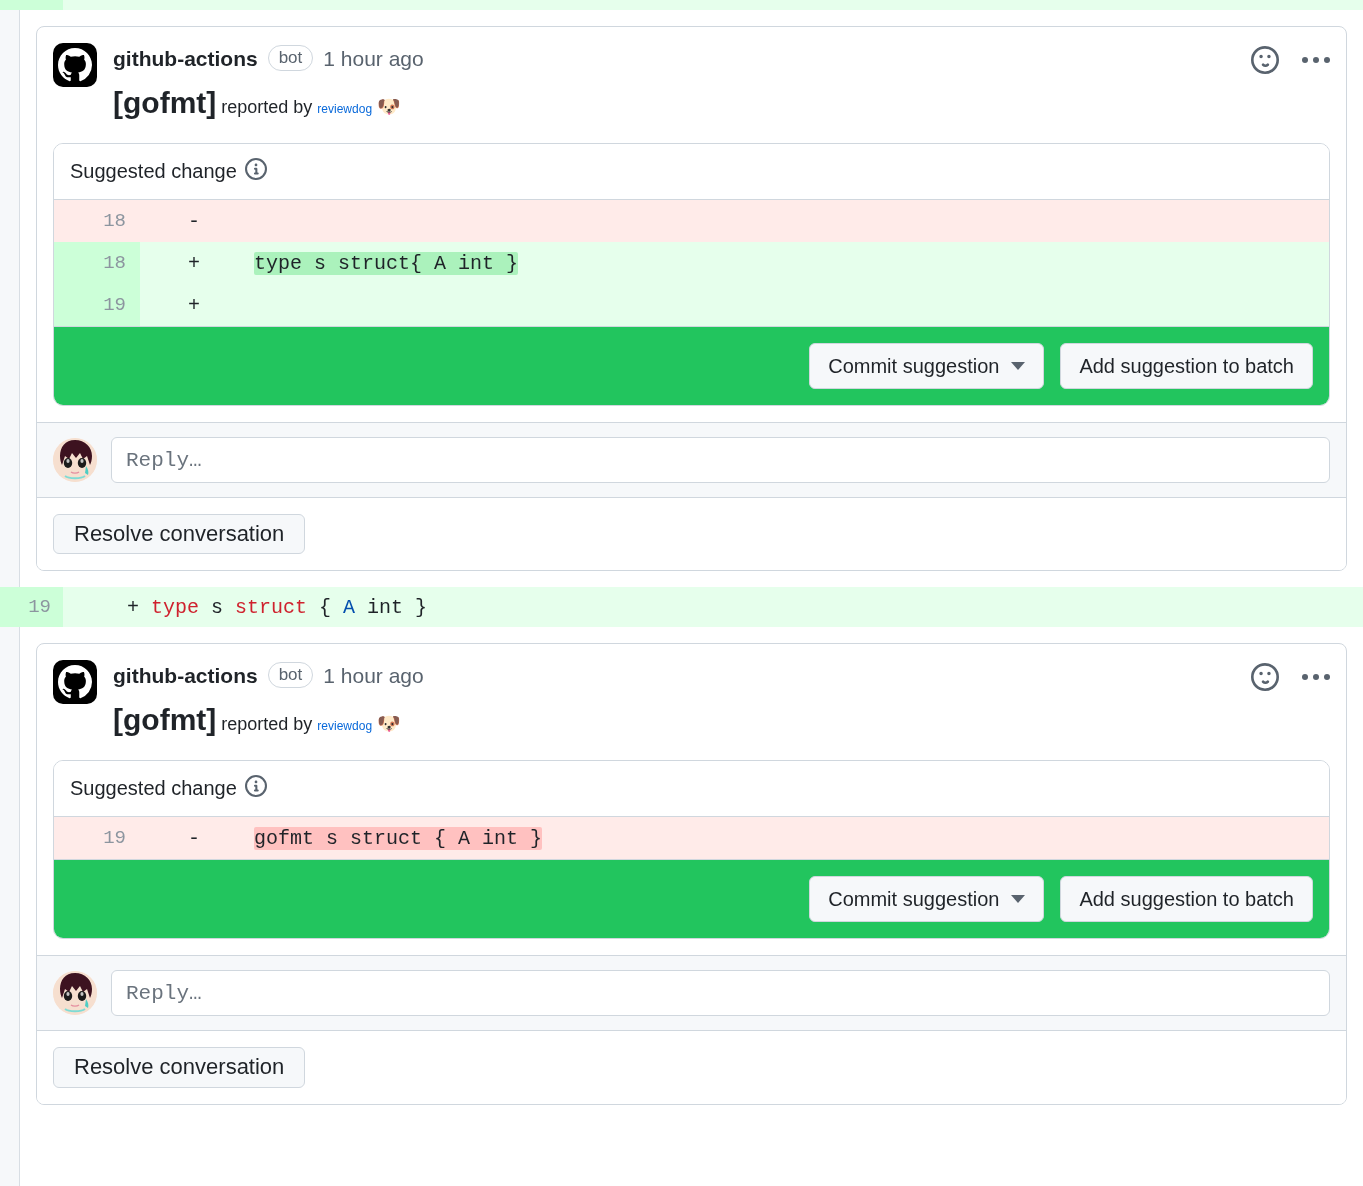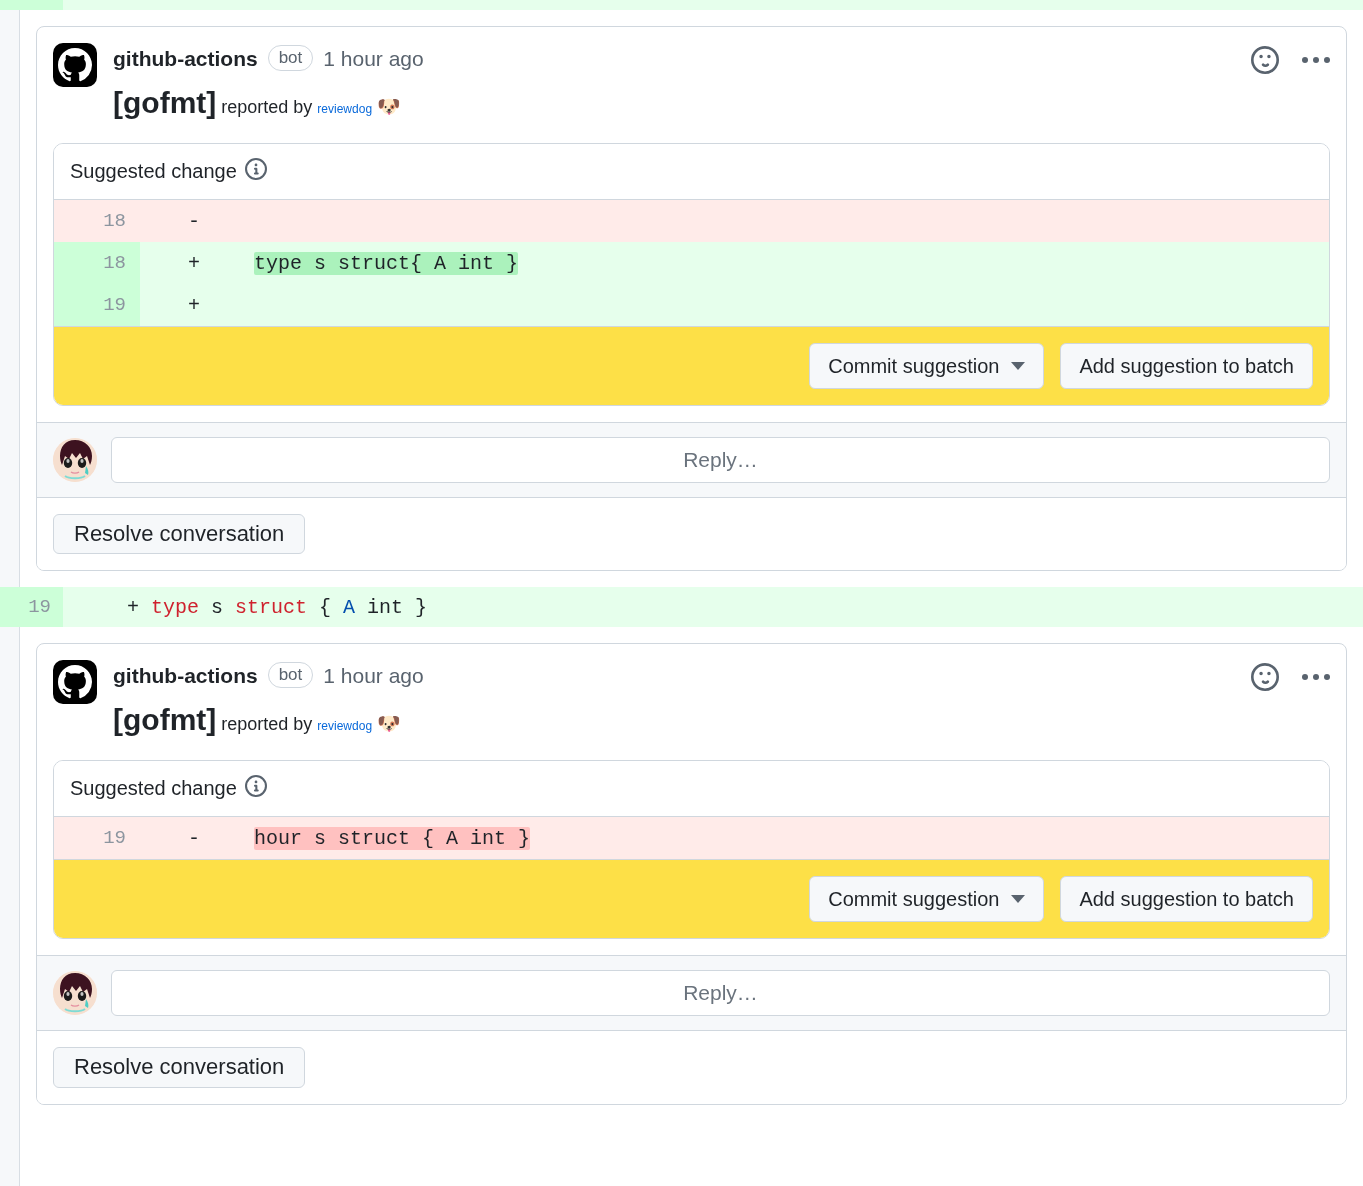--- a/index.html
+++ b/index.html
@@ -210,21 +210,21 @@
     color: #1f2328;
   }
   .s-code .hl-add { background: #abf2bc; border-radius: 2px; }
   .s-code .hl-del { background: #ffc1c0; border-radius: 2px; }
 
   .suggestion-actions {
     display: flex;
     justify-content: flex-end;
     gap: 16px;
     padding: 16px;
-    background: #fde047;
+    background: #22c55e;
     border-top: 1px solid #d0d7de;
   }
 
   .btn {
     font-family: "Liberation Sans", sans-serif;
     font-size: 20px;
     color: #1f2328;
     background: #f6f8fa;
     border: 1px solid #d0d7de;
     border-radius: 6px;
@@ -259,26 +259,25 @@
     overflow: hidden;
     display: block;
     background: #f7e3d5;
   }
   .reply-input {
     flex: 1;
     height: 46px;
     border: 1px solid #d0d7de;
     border-radius: 6px;
     background: #ffffff;
-    font-family: Liberation Sans, sans-serif;
+    font-family: Liberation Mono, monospace;
     font-size: 21px;
     color: #59636e;
     padding: 16px 14px;
     outline: none;
-    text-align: center;
   }
   .reply-input::placeholder { color: #6a737d; opacity: 1; }
 
   
   .resolve-row {
     padding: 16px;
     background: #ffffff;
     border-top: 1px solid #d0d7de;
   }
   .btn-resolve {
@@ -449,21 +448,21 @@
               <span class="info-icon">
                 <svg width="22" height="22" viewBox="0 0 16 16" fill="currentColor" aria-hidden="true">
                   <path d="M0 8a8 8 0 1 1 16 0A8 8 0 0 1 0 8Zm8-6.5a6.5 6.5 0 1 0 0 13 6.5 6.5 0 0 0 0-13ZM6.5 7.75A.75.75 0 0 1 7.25 7h1a.75.75 0 0 1 .75.75v2.75h.25a.75.75 0 0 1 0 1.5h-2a.75.75 0 0 1 0-1.5h.25v-2h-.25a.75.75 0 0 1-.75-.75ZM8 6a1 1 0 1 1 0-2 1 1 0 0 1 0 2Z"></path>
                 </svg>
               </span>
             </div>
 
             <div class="s-row del">
               <div class="s-gutter">19</div>
               <div class="s-sign">-</div>
-              <div class="s-code"><span class="hl-del">hour s struct { A int }</span></div>
+              <div class="s-code"><span class="hl-del">gofmt s struct { A int }</span></div>
             </div>
 
             <div class="suggestion-actions">
               <button class="btn">
                 <span>Commit suggestion</span>
                 <span class="caret"></span>
               </button>
               <button class="btn">Add suggestion to batch</button>
             </div>
           </div>

